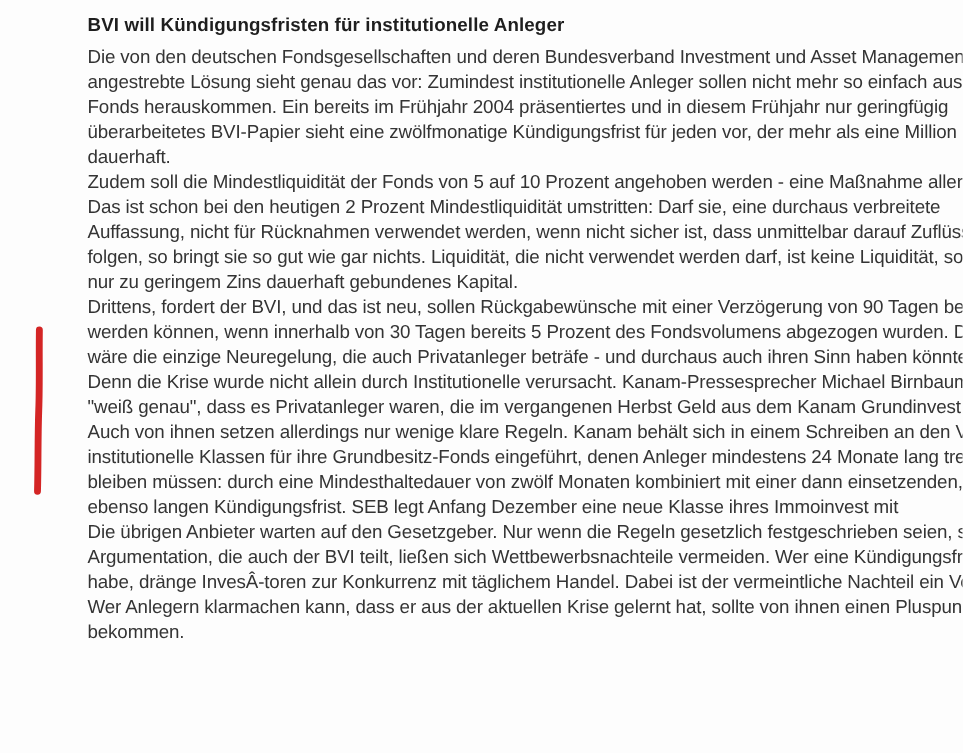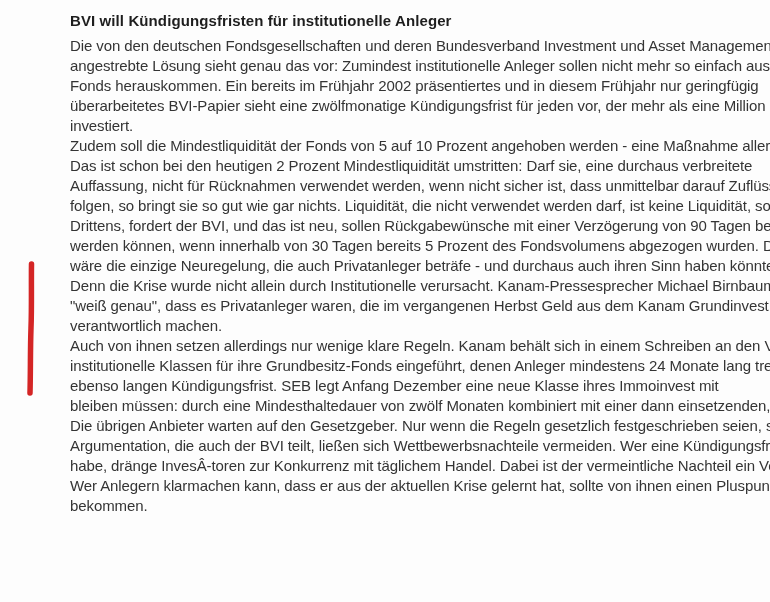--- a/index.html
+++ b/index.html
@@ -59,37 +59,37 @@
 
   <svg class="margin-mark" viewBox="0 0 16 142" xmlns="http://www.w3.org/2000/svg" aria-hidden="true">
     <path d="M 8.5 6 C 8.2 28, 8.8 50, 8 70 C 7.2 92, 7.6 114, 7 135" fill="none" stroke-width="5.5" stroke-linecap="round" style="stroke: rgb(212, 37, 37);"></path>
   </svg>
 
   <div class="title">BVI will Kündigungsfristen für institutionelle Anleger</div>
 
   <div class="article">
       <div class="line">Die von den deutschen Fondsgesellschaften und deren Bundesverband Investment und Asset Management (BVI)</div>
       <div class="line">angestrebte Lösung sieht genau das vor: Zumindest institutionelle Anleger sollen nicht mehr so einfach aus den</div>
-      <div class="line">Fonds herauskommen. Ein bereits im Frühjahr 2002 präsentiertes und in diesem Frühjahr nur geringfügig</div>
+      <div class="line">Fonds herauskommen. Ein bereits im Frühjahr 2004 präsentiertes und in diesem Frühjahr nur geringfügig</div>
       <div class="line">überarbeitetes BVI-Papier sieht eine zwölfmonatige Kündigungsfrist für jeden vor, der mehr als eine Million Euro</div>
-      <div class="line">investiert.</div>
+      <div class="line">dauerhaft.</div>
       <div class="line">Zudem soll die Mindestliquidität der Fonds von 5 auf 10 Prozent angehoben werden - eine Maßnahme allerdings,</div>
       <div class="line">Das ist schon bei den heutigen 2 Prozent Mindestliquidität umstritten: Darf sie, eine durchaus verbreitete</div>
       <div class="line">Auffassung, nicht für Rücknahmen verwendet werden, wenn nicht sicher ist, dass unmittelbar darauf Zuflüsse</div>
       <div class="line">folgen, so bringt sie so gut wie gar nichts. Liquidität, die nicht verwendet werden darf, ist keine Liquidität, sondern</div>
+      <div class="line">nur zu geringem Zins dauerhaft gebundenes Kapital.</div>
       <div class="line">Drittens, fordert der BVI, und das ist neu, sollen Rückgabewünsche mit einer Verzögerung von 90 Tagen bedient</div>
       <div class="line">werden können, wenn innerhalb von 30 Tagen bereits 5 Prozent des Fondsvolumens abgezogen wurden. Das</div>
       <div class="line">wäre die einzige Neuregelung, die auch Privatanleger beträfe - und durchaus auch ihren Sinn haben könnte.</div>
       <div class="line">Denn die Krise wurde nicht allein durch Institutionelle verursacht. Kanam-Pressesprecher Michael Birnbaum etwa</div>
       <div class="line">"weiß genau", dass es Privatanleger waren, die im vergangenen Herbst Geld aus dem Kanam Grundinvest</div>
-      <div class="line">verantwortlich machen.</div>
       <div class="line">Auch von ihnen setzen allerdings nur wenige klare Regeln. Kanam behält sich in einem Schreiben an den Vertrieb</div>
       <div class="line">institutionelle Klassen für ihre Grundbesitz-Fonds eingeführt, denen Anleger mindestens 24 Monate lang treu</div>
+      <div class="line">bleiben müssen: durch eine Mindesthaltedauer von zwölf Monaten kombiniert mit einer dann einsetzenden,</div>
       <div class="line">ebenso langen Kündigungsfrist. SEB legt Anfang Dezember eine neue Klasse ihres Immoinvest mit</div>
-      <div class="line">bleiben müssen: durch eine Mindesthaltedauer von zwölf Monaten kombiniert mit einer dann einsetzenden,</div>
       <div class="line">Die übrigen Anbieter warten auf den Gesetzgeber. Nur wenn die Regeln gesetzlich festgeschrieben seien, so die</div>
       <div class="line">Argumentation, die auch der BVI teilt, ließen sich Wettbewerbsnachteile vermeiden. Wer eine Kündigungsfrist</div>
       <div class="line">habe, dränge InvesÂ-toren zur Konkurrenz mit täglichem Handel. Dabei ist der vermeintliche Nachteil ein Vorteil:</div>
       <div class="line">Wer Anlegern klarmachen kann, dass er aus der aktuellen Krise gelernt hat, sollte von ihnen einen Pluspunkt</div>
       <div class="line">bekommen.</div>
     </div>
 
 </div>
 
 </body></html>

